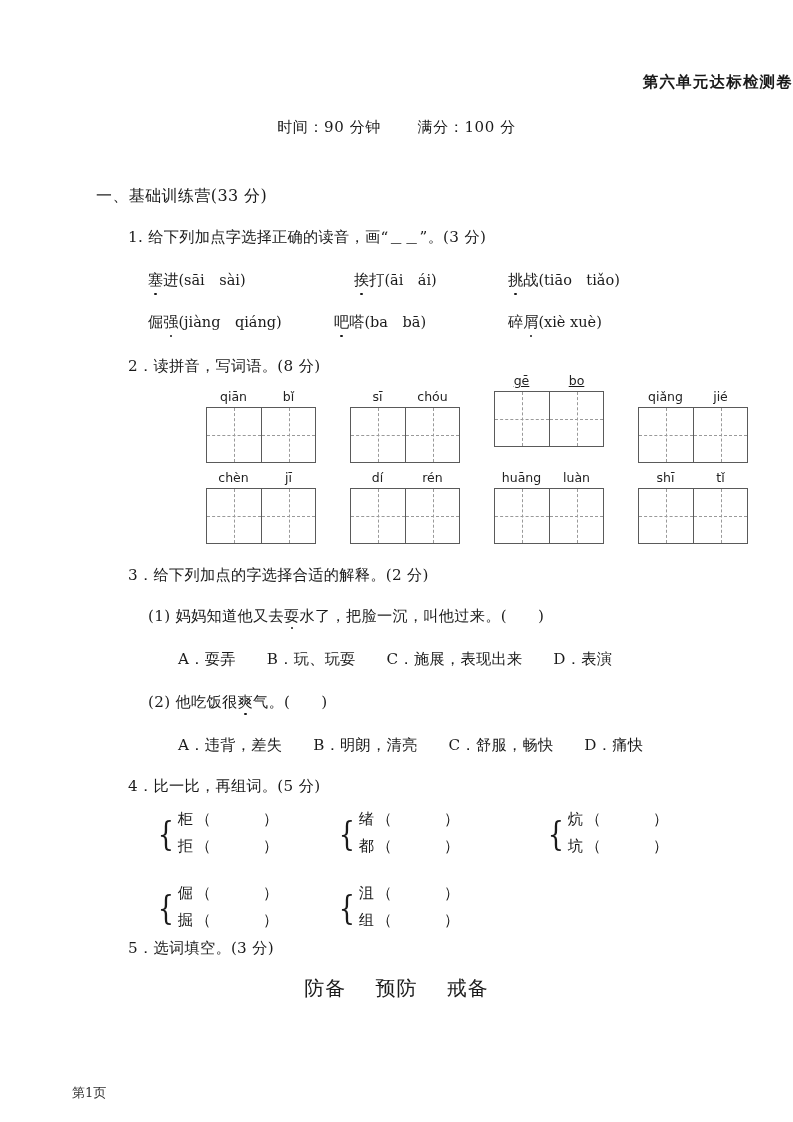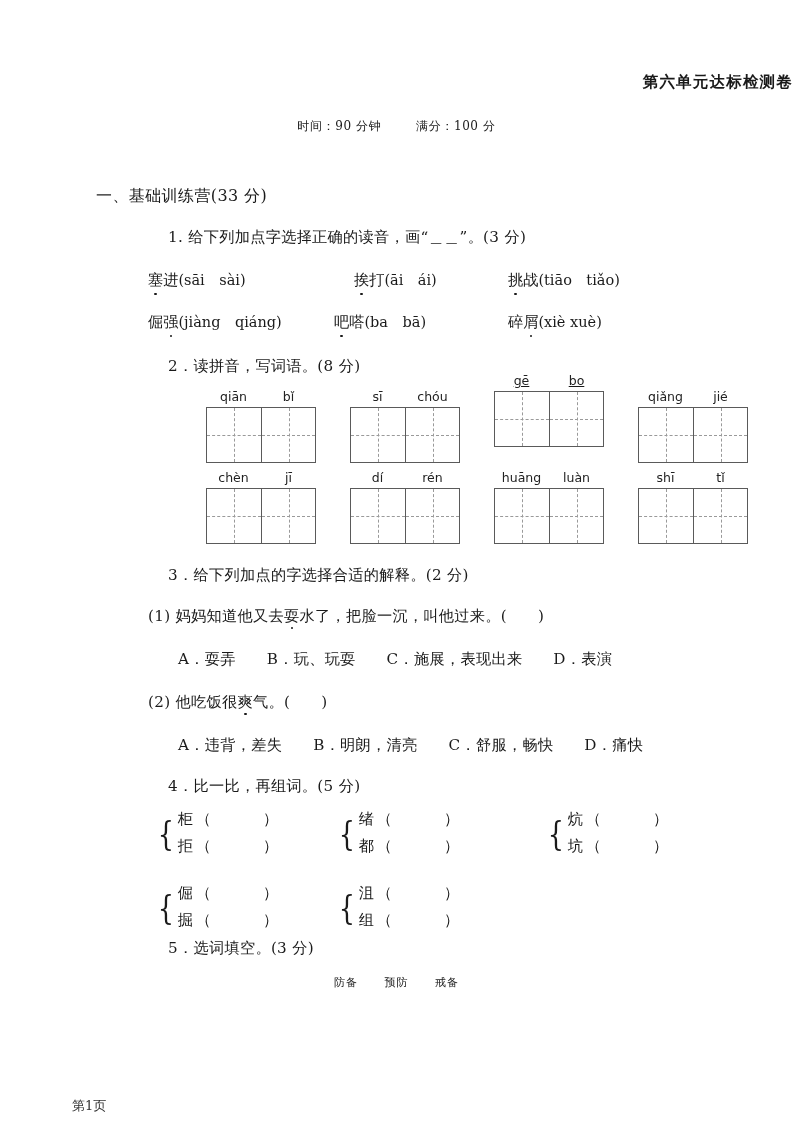--- a/index.html
+++ b/index.html
@@ -32,40 +32,40 @@
     font-weight: bold;
     letter-spacing: 1.2px;
     font-family: "DejaVu Sans", "Liberation Sans", sans-serif;
   }
   .doc-subtitle {
     position: absolute;
     top: 118px;
     left: 0;
     right: 0;
     text-align: center;
-    font-size: 12px;
+    font-size: 15px;
     letter-spacing: 0.6px;
   }
   .doc-subtitle .gap { display: inline-block; width: 26px; }
 
   
   .blk {
     position: absolute;
     font-size: 15.2px;
     line-height: 1.2;
     white-space: nowrap;
     letter-spacing: 0.3px;
   }
   .section-head {
     left: 96px;
     top: 186px;
     font-size: 16px;
     letter-spacing: 0.4px;
   }
-  .q-head { left: 128px; margin-left: 40px; }
+  .q-head { left: 128px; }
   .q-body { left: 148px; }
 
   
   .dotchar {
     position: relative;
     display: inline-block;
   }
   .dotchar::after {
     content: "";
     position: absolute;
@@ -159,33 +159,32 @@
   .brow .paren { display: inline-block; margin-left: 3px; }
   .brow .paren .sp { display: inline-block; width: 52px; }
 
   
   .wordbank {
     position: absolute;
     top: 975px;
     left: 0;
     right: 0;
     text-align: center;
-    font-size: 11px;
+    font-size: 20px;
     letter-spacing: 1px;
   }
   .wordbank .w { display: inline-block; margin: 0 11px; }
 
   
   .footer {
     position: absolute;
     left: 72px;
     top: 1084px;
     font-size: 13px;
     color: #333;
-    margin-top: 13px;
   }
 </style>
 </head>
 <body>
 
 <div class="page">
 
   <div class="doc-title">第六单元达标检测卷</div>
   <div class="doc-subtitle">
     <span>时间：90 分钟</span>

